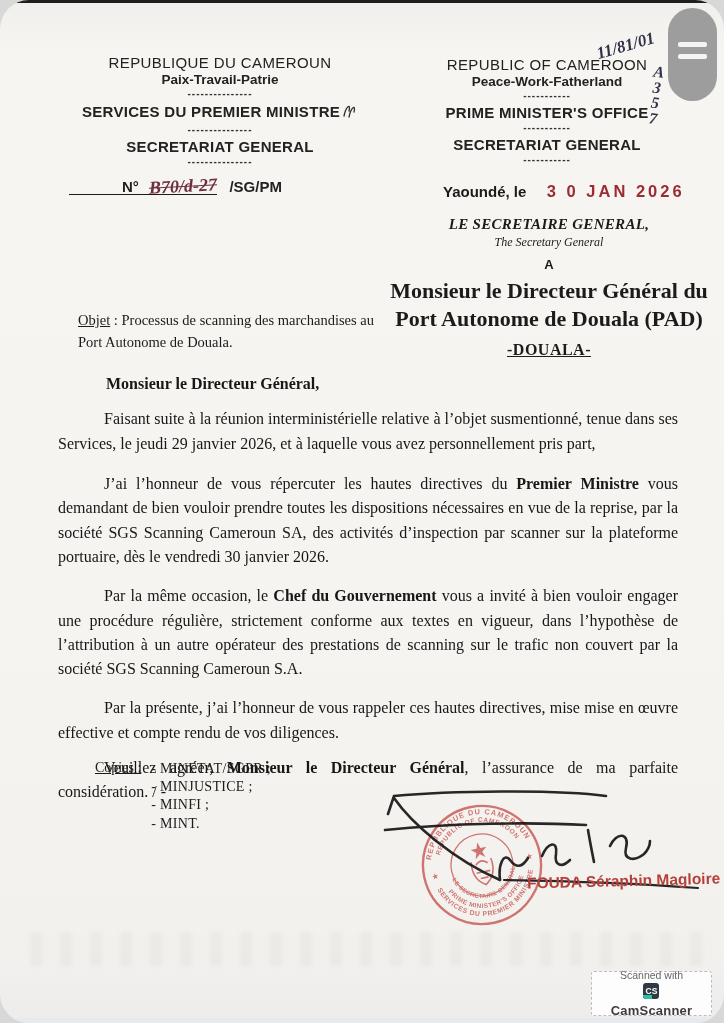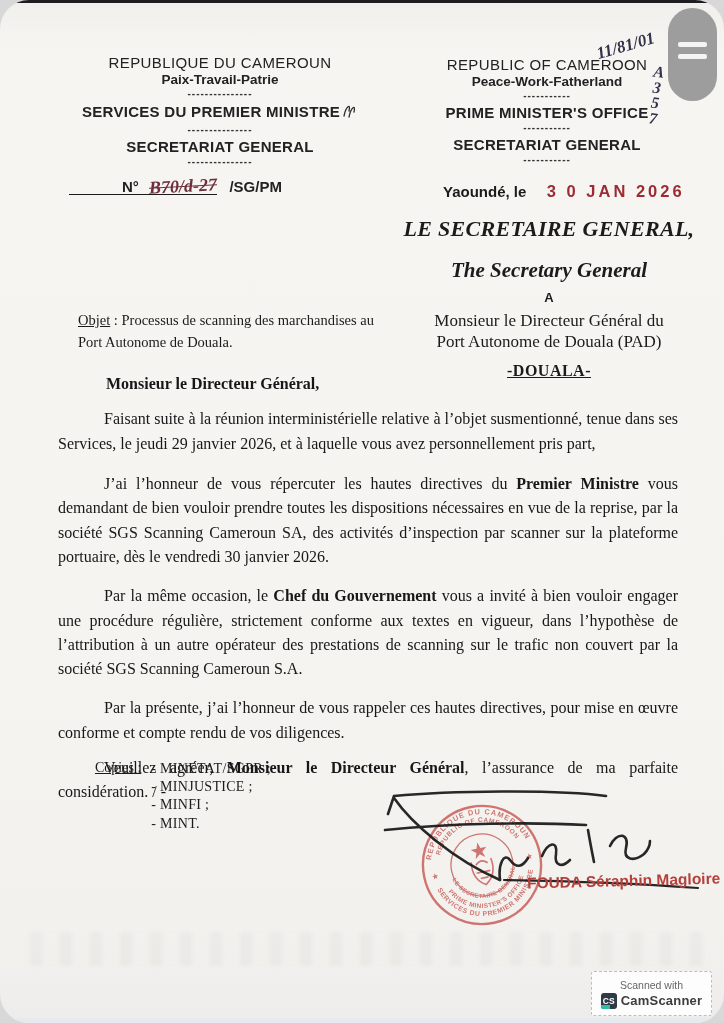--- a/index.html
+++ b/index.html
@@ -51,24 +51,24 @@
 
   
   .dateline { position:absolute; left:443px; top:182px; white-space:nowrap; }
   .dateline .lbl { font-size:15px; font-weight:600; }
   .dateline .stamp {
     font-size:16.5px; font-weight:700; letter-spacing:3px; color:#9c2b33; margin-left:16px;
   }
 
   
   .addressee { position:absolute; left:388px; top:216px; width:322px; text-align:center; font-family:"Liberation Serif",serif; }
-  .addressee .from-fr { font-style:italic; font-weight:700; font-size:22px; letter-spacing:.3px;text-align:center; }
-  .addressee .from-en { font-style:italic; font-weight:700; font-size:21px; margin-top:16px; }
+  .addressee .from-fr { font-style:italic; font-weight:700; font-size:15px; letter-spacing:.3px;text-align:center; }
+  .addressee .from-en { font-style:italic; font-weight:400; font-size:12px; margin-top:2px; }
   .addressee .marker { font-family:"Liberation Sans",sans-serif; font-size:13px; font-weight:600; margin:7px 0 5px; }
-  .addressee .to { font-weight:400; font-size:17px; line-height:1.25; }
+  .addressee .to { font-weight:700; font-size:22px; line-height:1.25; }
   .addressee .city { font-weight:700; font-size:16px; margin-top:9px; text-decoration:underline; letter-spacing:.5px; }
 
   
   .subject { position:absolute; left:78px; top:310px; width:312px; font-family:"Liberation Serif",serif; font-size:14.5px; line-height:1.5; }
   .subject .lbl { text-decoration:underline; }
 
   
   .body-block { position:absolute; left:58px; top:372px; width:620px; font-family:"Liberation Serif",serif; font-size:16px; line-height:1.52; color:#171717; }
   .salutation { font-weight:700; margin-left:48px; margin-bottom:6px; }
   .para { text-align:justify; text-indent:46px; margin-top:11px; }
@@ -94,21 +94,21 @@
     filter:blur(2px); opacity:.55;
   }
 
   
   .badge {
     position:absolute; left:591px; top:971px; width:121px; height:45px;
     background:#fdfdfd; border:1px dashed #bdbdbd; border-radius:3px;
     display:flex; flex-direction:column; align-items:center; justify-content:center; gap:2px;
   }
   .badge .line1 { font-size:10.5px; color:#666; }
-  .badge .row { display:flex; align-items:center; gap:4px; }
+  .badge .row { display:flex; align-items:center; gap:4px;flex-direction:column; }
   .cs-logo {
     width:16px; height:16px; background:#2f3a45; border-radius:3px; position:relative;
     display:flex; align-items:center; justify-content:center;
     color:#fff; font-size:8.5px; font-weight:700;
   }
   .cs-logo::after { content:""; position:absolute; left:0; bottom:0; width:9px; height:4px; background:#2ebfa5; border-radius:0 0 0 3px; }
   .badge .brand { font-size:13px; font-weight:700; color:#3c3c3c; letter-spacing:.2px; }
 </style>
 </head>
 <body>
@@ -171,21 +171,21 @@
 
   <div class="subject">
     <span class="lbl">Objet</span><span> : Processus de scanning des marchandises au Port Autonome de Douala.</span>
   </div>
 
   <div class="body-block">
     <div class="salutation">Monsieur le Directeur Général,</div>
     <p class="para"><span>Faisant suite à la réunion interministérielle relative à l’objet susmentionné, tenue dans ses Services, le jeudi 29 janvier 2026, et à laquelle vous avez personnellement pris part,</span></p>
     <p class="para" style="margin-top:16px"><span>J’ai l’honneur de vous répercuter les hautes directives du </span><span style="font-weight: 700;">Premier Ministre</span><span> vous demandant de bien vouloir prendre toutes les dispositions nécessaires en vue de la reprise, par la société SGS Scanning Cameroun SA, des activités d’inspection par scanner sur la plateforme portuaire, dès le vendredi 30 janvier 2026.</span></p>
     <p class="para" style="margin-top:15px"><span>Par la même occasion, le </span><span style="font-weight: 700;">Chef du Gouvernement</span><span> vous a invité à bien vouloir engager une procédure régulière, strictement conforme aux textes en vigueur, dans l’hypothèse de l’attribution à un autre opérateur des prestations de scanning sur le trafic non couvert par la société SGS Scanning Cameroun S.A.</span></p>
-    <p class="para" style="margin-top:15px"><span>Par la présente, j’ai l’honneur de vous rappeler ces hautes directives, pour mise en œuvre conforme et compte rendu de vos diligences.</span></p>
+    <p class="para" style="margin-top:15px"><span>Par la présente, j’ai l’honneur de vous rappeler ces hautes directives, mise mise en œuvre effective et compte rendu de vos diligences.</span></p>
     <p class="para" style=""><span>Veuillez agréer, </span><span style="font-weight: 700;">Monsieur le Directeur Général</span><span>, l’assurance de ma parfaite considération. / -</span></p>
   </div>
 
   <div class="copies">
     <div class="lbl">Copies :</div>
     <div class="items">
       <div>- MINETAT/SGPR ;</div>
       <div>- MINJUSTICE ;</div>
       <div>- MINFI ;</div>
       <div>- MINT.</div>

